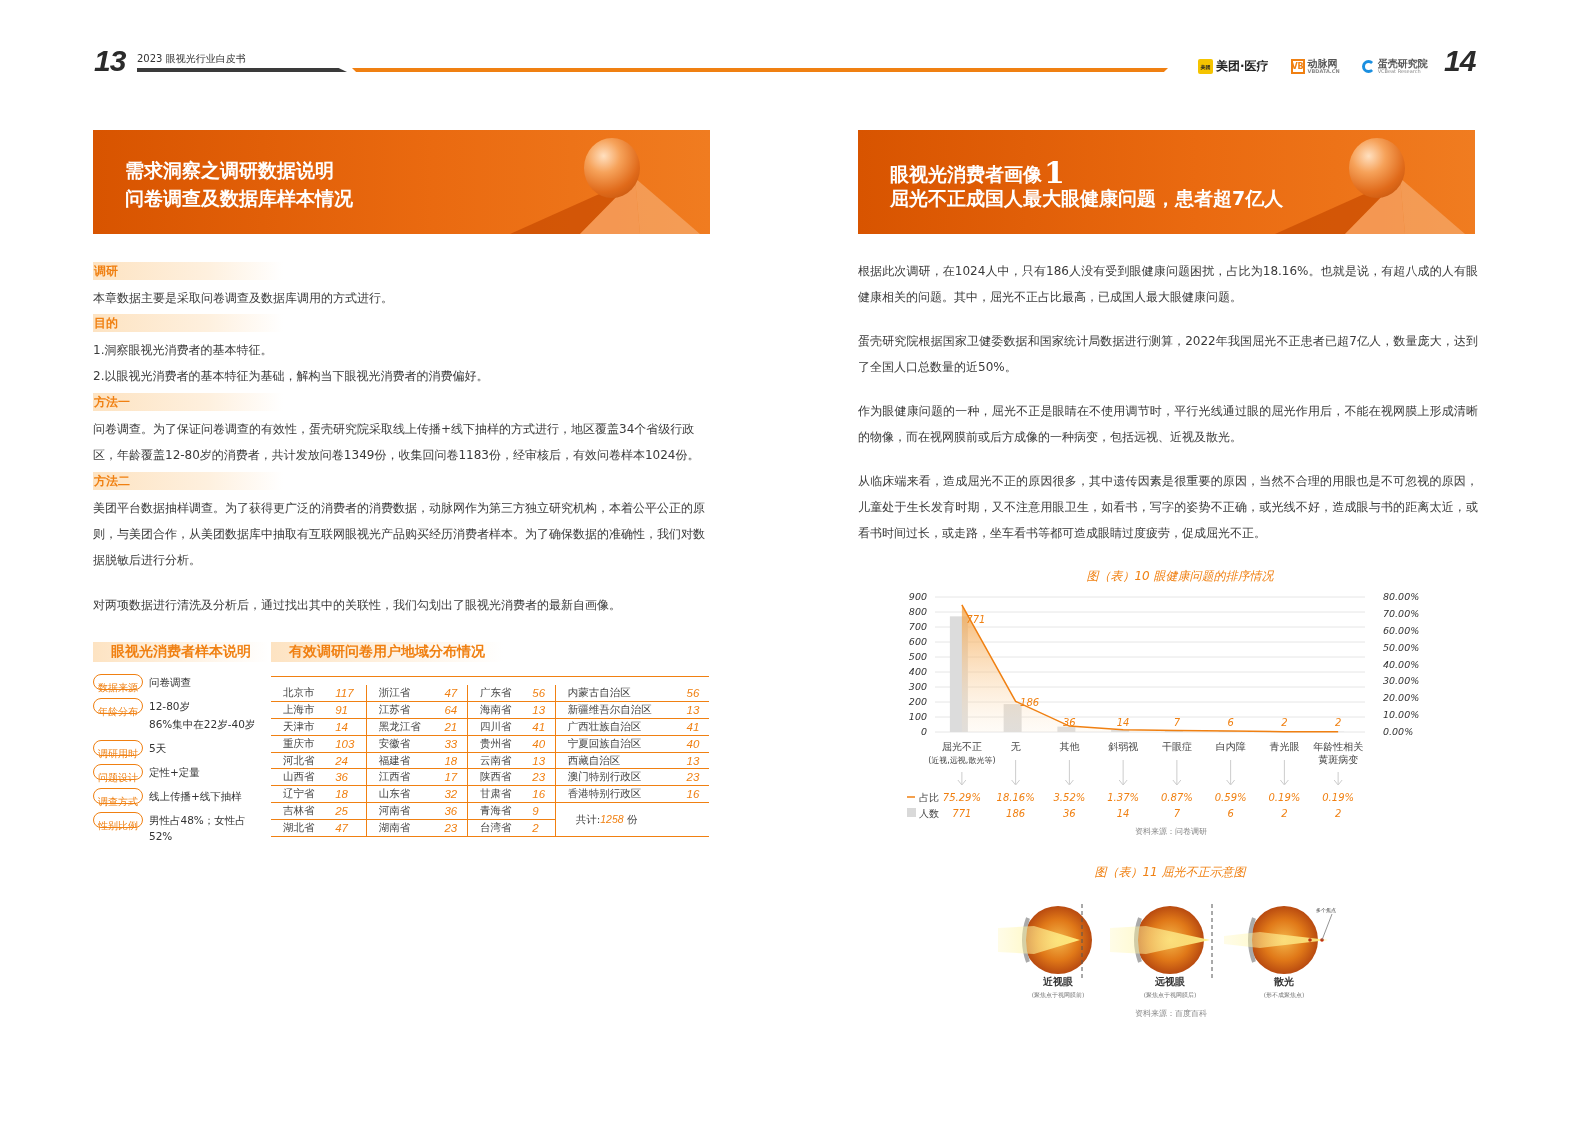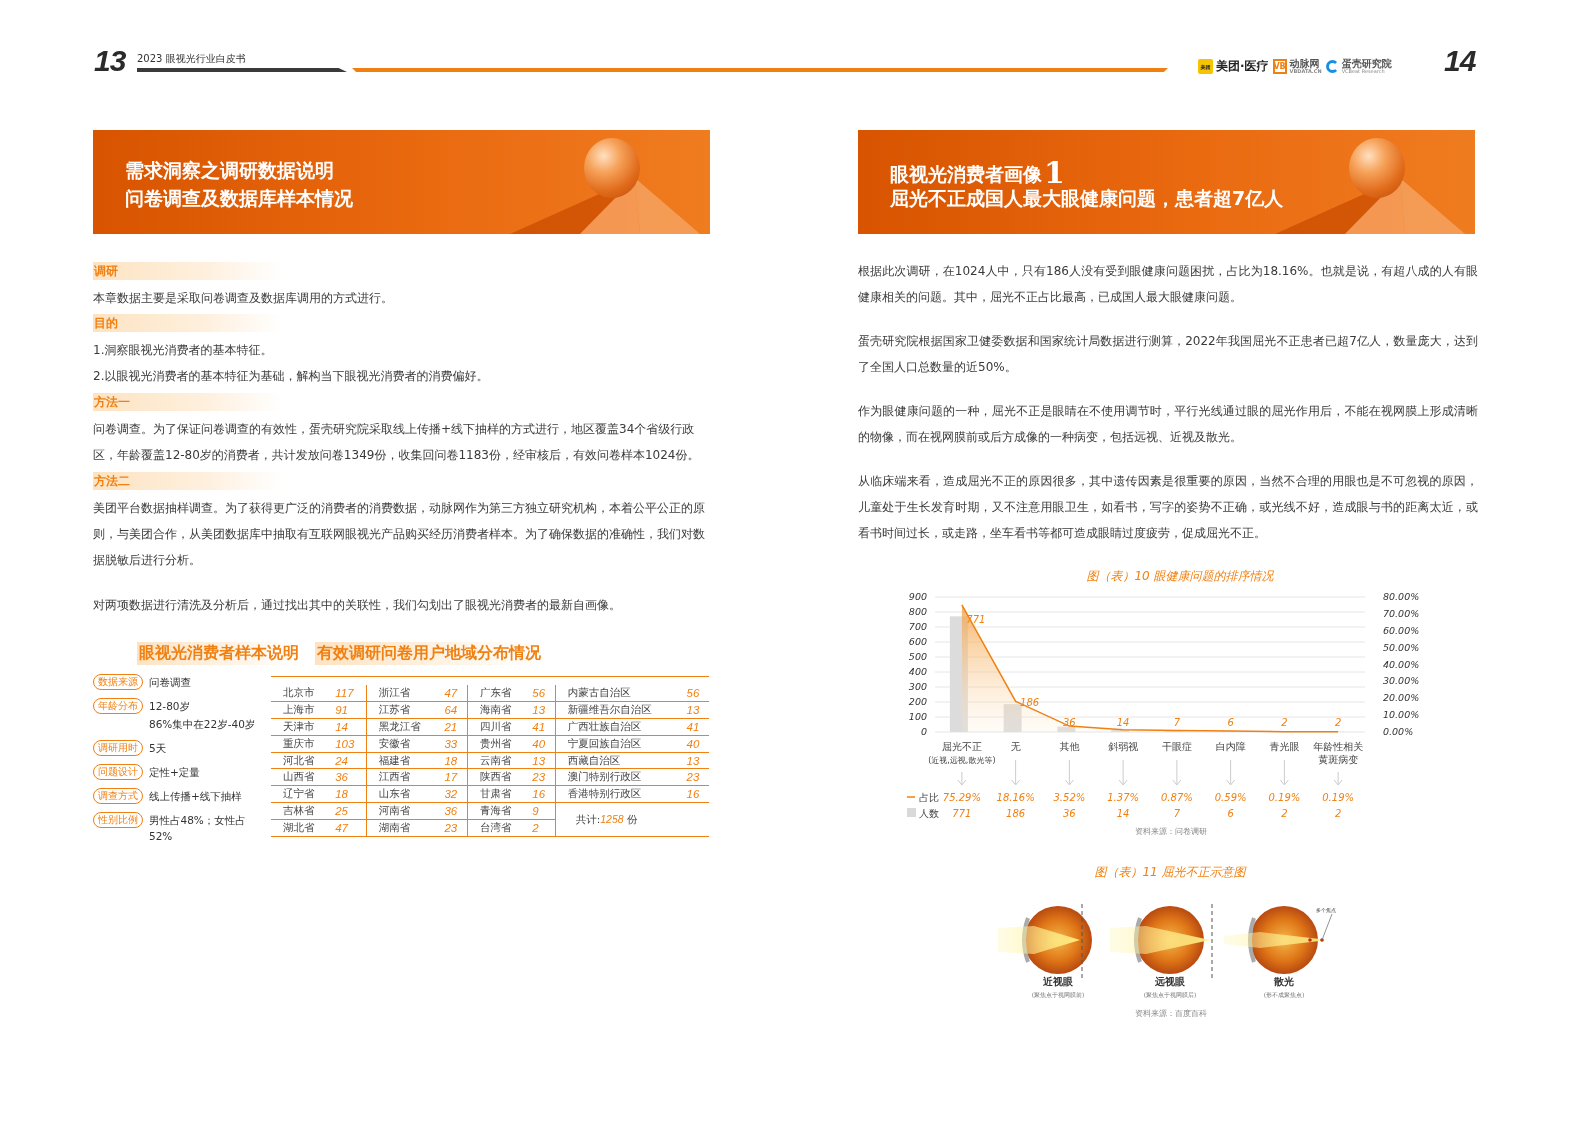--- a/index.html
+++ b/index.html
@@ -6,21 +6,21 @@
   html, body { width: 1587px; height: 1123px; background: #ffffff; overflow: hidden; }
   body { font-family: "DejaVu Sans", "Liberation Sans", sans-serif; color: #333; position: relative; }
 
   
   .hdr-num { position: absolute; top: 44px; font-family: "Liberation Sans", sans-serif; font-weight: bold; font-style: italic; font-size: 30px; color: #2b2b2b; letter-spacing: -1px; }
   .hdr-num.left { left: 94px; }
   .hdr-num.right { left: 1444px; }
   .hdr-title { position: absolute; left: 137px; top: 52px; font-size: 10px; color: #333; }
   .hdr-line-dark { position: absolute; left: 137px; top: 68px; width: 210px; height: 4px; background: #3a3a3a; clip-path: polygon(0 0, 96% 0, 100% 100%, 0 100%); }
   .hdr-line-orange { position: absolute; left: 352px; top: 68px; width: 816px; height: 4px; background: #f08012; clip-path: polygon(0 0, 100% 0, 99.5% 100%, 0.5% 100%); }
-  .logos { position: absolute; top: 58px; left: 1198px; display: flex; align-items: center; gap: 4px; }
+  .logos { position: absolute; top: 58px; left: 1198px; display: flex; align-items: center; gap: 22px; }
   .logo { display: flex; align-items: center; gap: 3px; font-size: 12px; font-weight: bold; color: #222; }
   .logo .mt-box { width: 15px; height: 15px; background: #f5c400; border-radius: 2px; font-size: 5px; display: flex; align-items: center; justify-content: center; color: #222; }
   .logo .vb-box { width: 14px; height: 15px; border: 2px solid #f08012; color: #f08012; font-size: 8px; font-weight: bold; display: flex; align-items: center; justify-content: center; }
   .logo .vb-text { display: flex; flex-direction: column; line-height: 1; }
   .logo .vb-text span:first-child { font-size: 10px; color: #555; }
   .logo .vb-text span:last-child { font-size: 5px; color: #888; }
   .logo .vc-dot { width: 13px; height: 13px; border-radius: 50%; border: 3px solid #1a8fe0; border-right-color: transparent; }
   .logo .vc-text { display: flex; flex-direction: column; line-height: 1; }
   .logo .vc-text span:first-child { font-size: 10px; color: #555; font-weight: bold; }
   .logo .vc-text span:last-child { font-size: 5px; color: #888; font-weight: normal; }
@@ -35,24 +35,24 @@
   .banner .t1 .big1 { font-family: "DejaVu Serif", serif; font-size: 30px; line-height: 1; vertical-align: -2px; margin-left: 2px; }
   .sphere { position: absolute; right: 70px; top: 8px; width: 56px; height: 60px; border-radius: 50%; background: radial-gradient(circle at 35% 30%, #ffe0c0 0%, #f6a25a 30%, #e06a1a 65%, #b84c08 100%); }
   .pyramid { position: absolute; right: 0; bottom: 0; width: 260px; height: 60px; }
 
   
   .sec-tag { position: absolute; left: 93px; width: 190px; height: 18px; padding-left: 1px; font-size: 12px; font-weight: bold; color: #f08012; background: linear-gradient(90deg, #fde3c2 0%, #fef0de 60%, rgba(255,255,255,0) 100%); line-height: 18px; }
   .body-text { position: absolute; font-size: 12px; color: #3a3a3a; line-height: 26px; }
   .left-col { left: 93px; width: 620px; }
   .right-col { left: 858px; width: 620px; text-align: justify; }
 
-  .sub-head { position: absolute; top: 642px; font-size: 16px; font-weight: bold; color: #f08012; background: linear-gradient(90deg, #fde3c2 0%, rgba(255,255,255,0) 100%); padding: 1px 2px; margin-left: 44px; }
+  .sub-head { position: absolute; top: 642px; font-size: 14px; font-weight: bold; color: #f08012; background: linear-gradient(90deg, #fde3c2 0%, rgba(255,255,255,0) 100%); padding: 1px 18px; }
   .sample-list { position: absolute; left: 93px; top: 674px; width: 175px; }
   .sample-item { display: flex; align-items: flex-start; font-size: 10.5px; color: #333; margin-bottom: 8px; }
-  .sample-item .pill { border: 1px solid #f08012; color: #f08012; border-radius: 9px; padding: 0 4px; font-size: 10px; height: 16px; line-height: 14px; white-space: nowrap; margin-right: 6px; }
+  .sample-item .pill { border: 1px solid #f08012; color: #f08012; border-radius: 9px; padding: 6px 4px; font-size: 10px; height: 16px; line-height: 14px; white-space: nowrap; margin-right: 6px; }
   .sample-item .val { line-height: 16px; }
   .sample-item .val div + div { margin-top: 2px; }
 
   .region-table { position: absolute; left: 271px; top: 676px; width: 438px; border-top: 1.5px solid #f08012; border-bottom: 1.5px solid #f08012; }
   .region-table table { border-collapse: collapse; width: 100%; margin-top: 8px; }
   .region-table td { font-size: 10.5px; height: 16.8px; padding: 0 4px; border-bottom: 1px solid #f08012; white-space: nowrap; }
   .region-table tr:last-child td { border-bottom: none; }
   .region-table td.name { color: #444; padding-left: 12px; }
   .region-table td.num { color: #f08012; font-style: italic; font-family: "Liberation Sans", sans-serif; font-size: 11.5px; }
   .region-table td.sep { border-right: 1.5px solid #f08012; }

